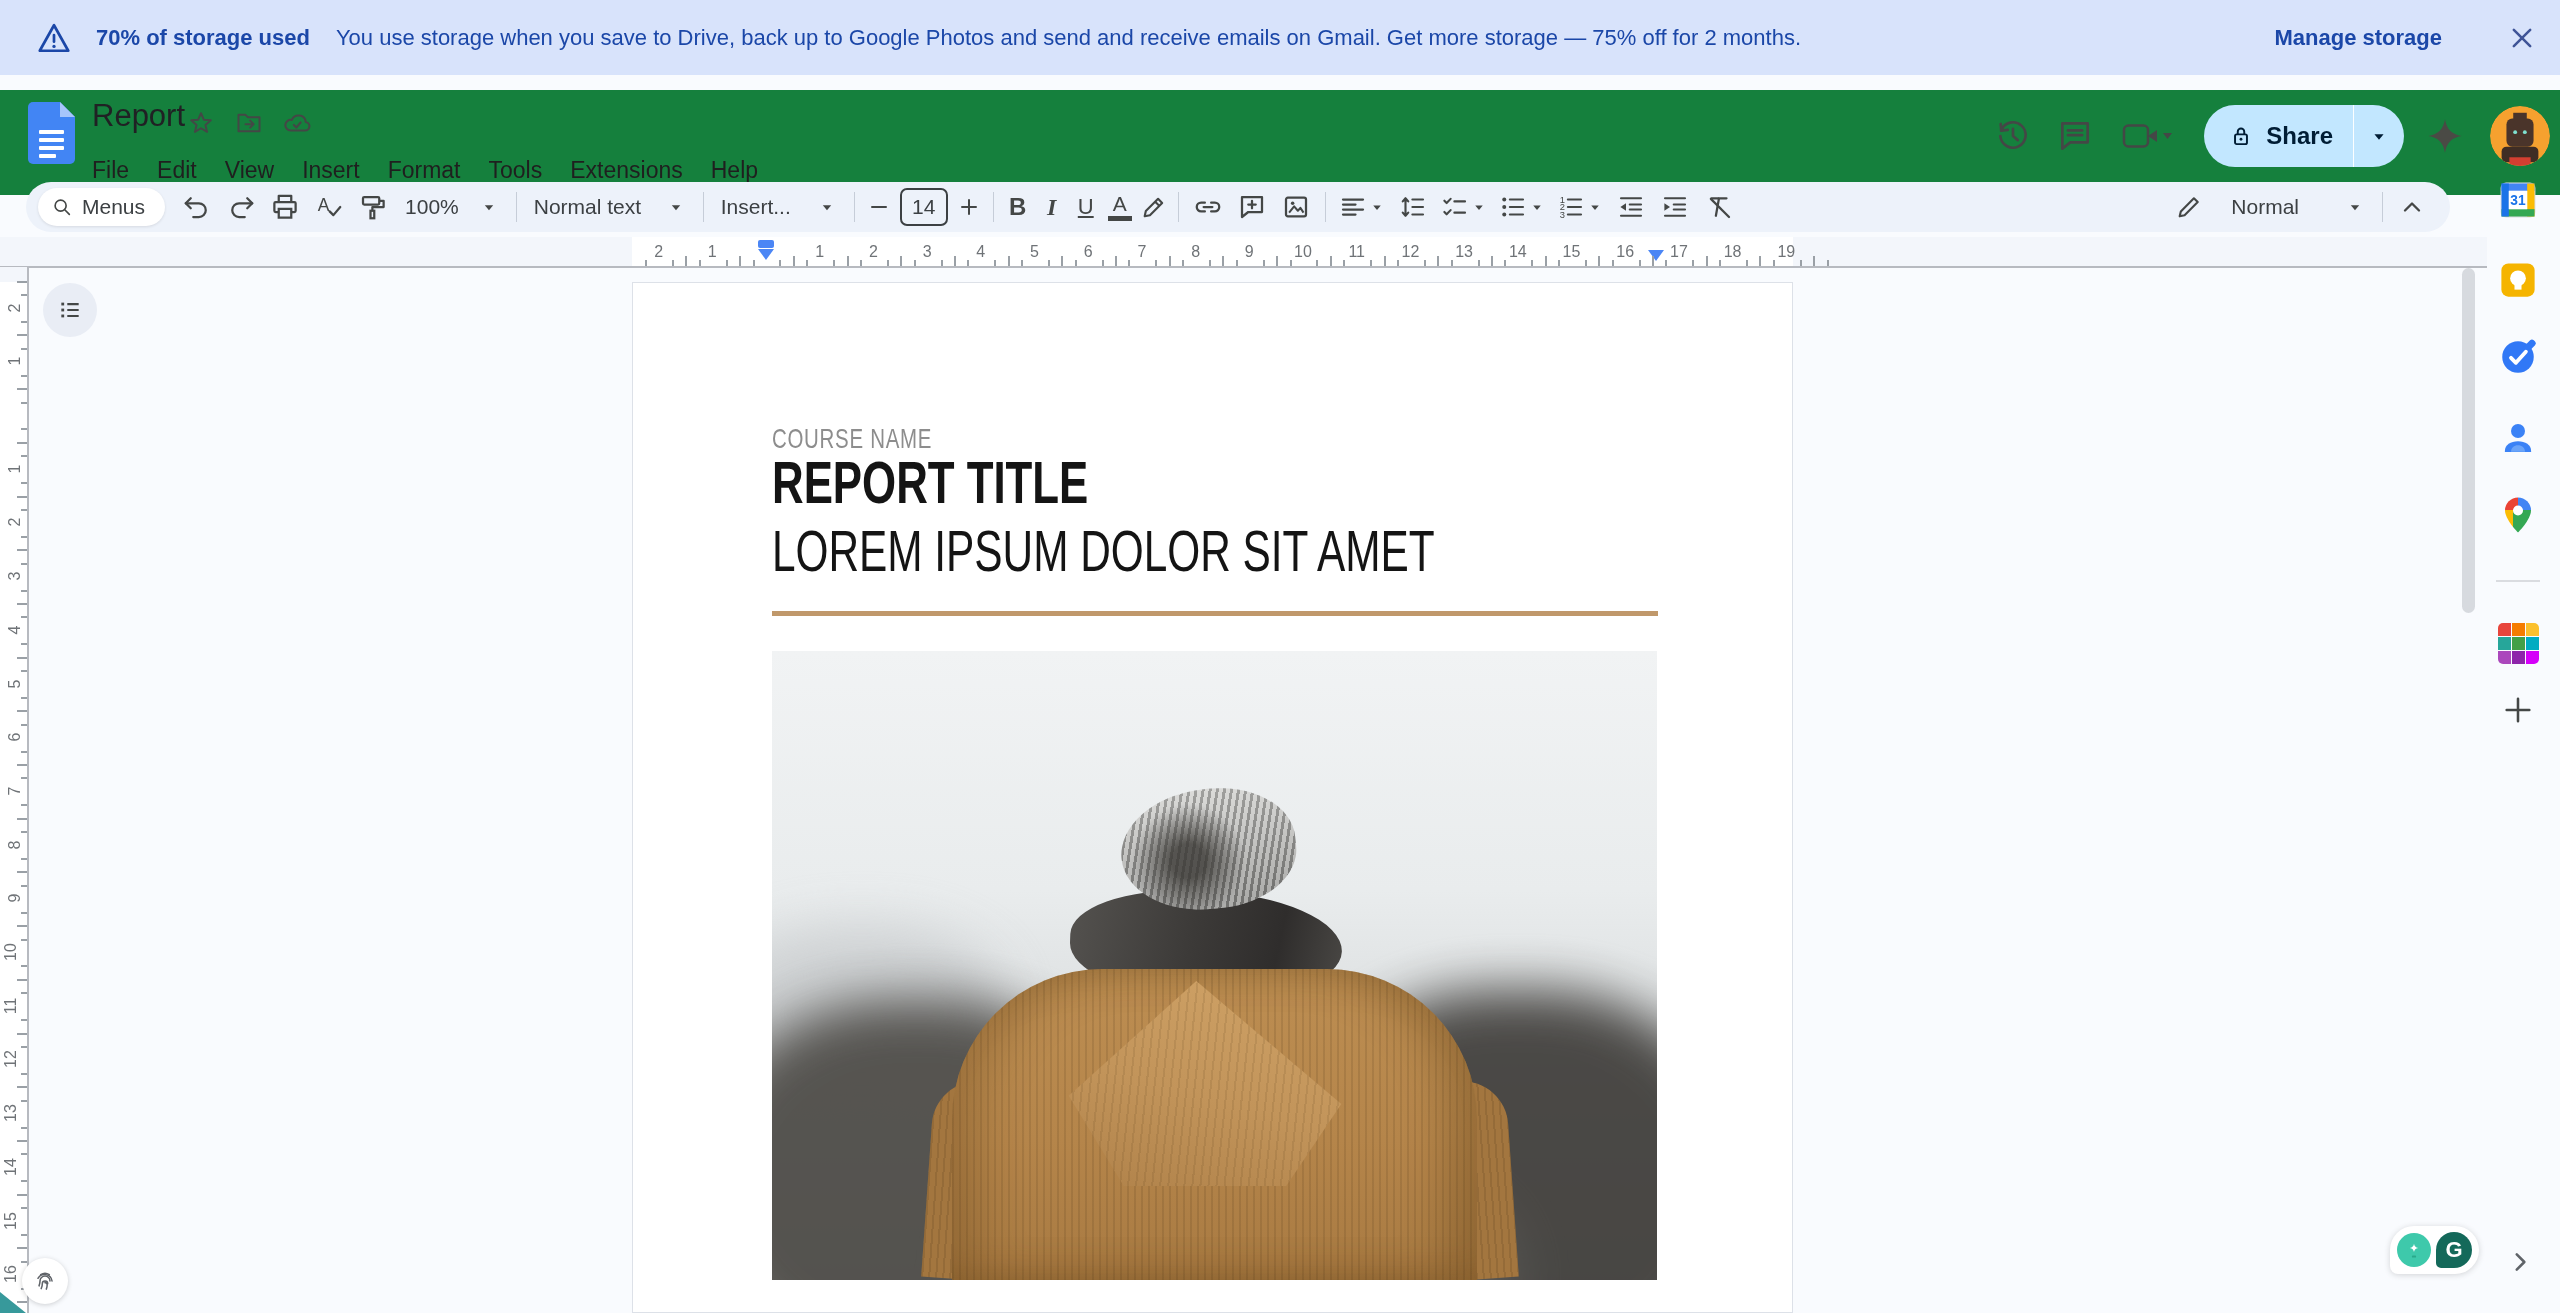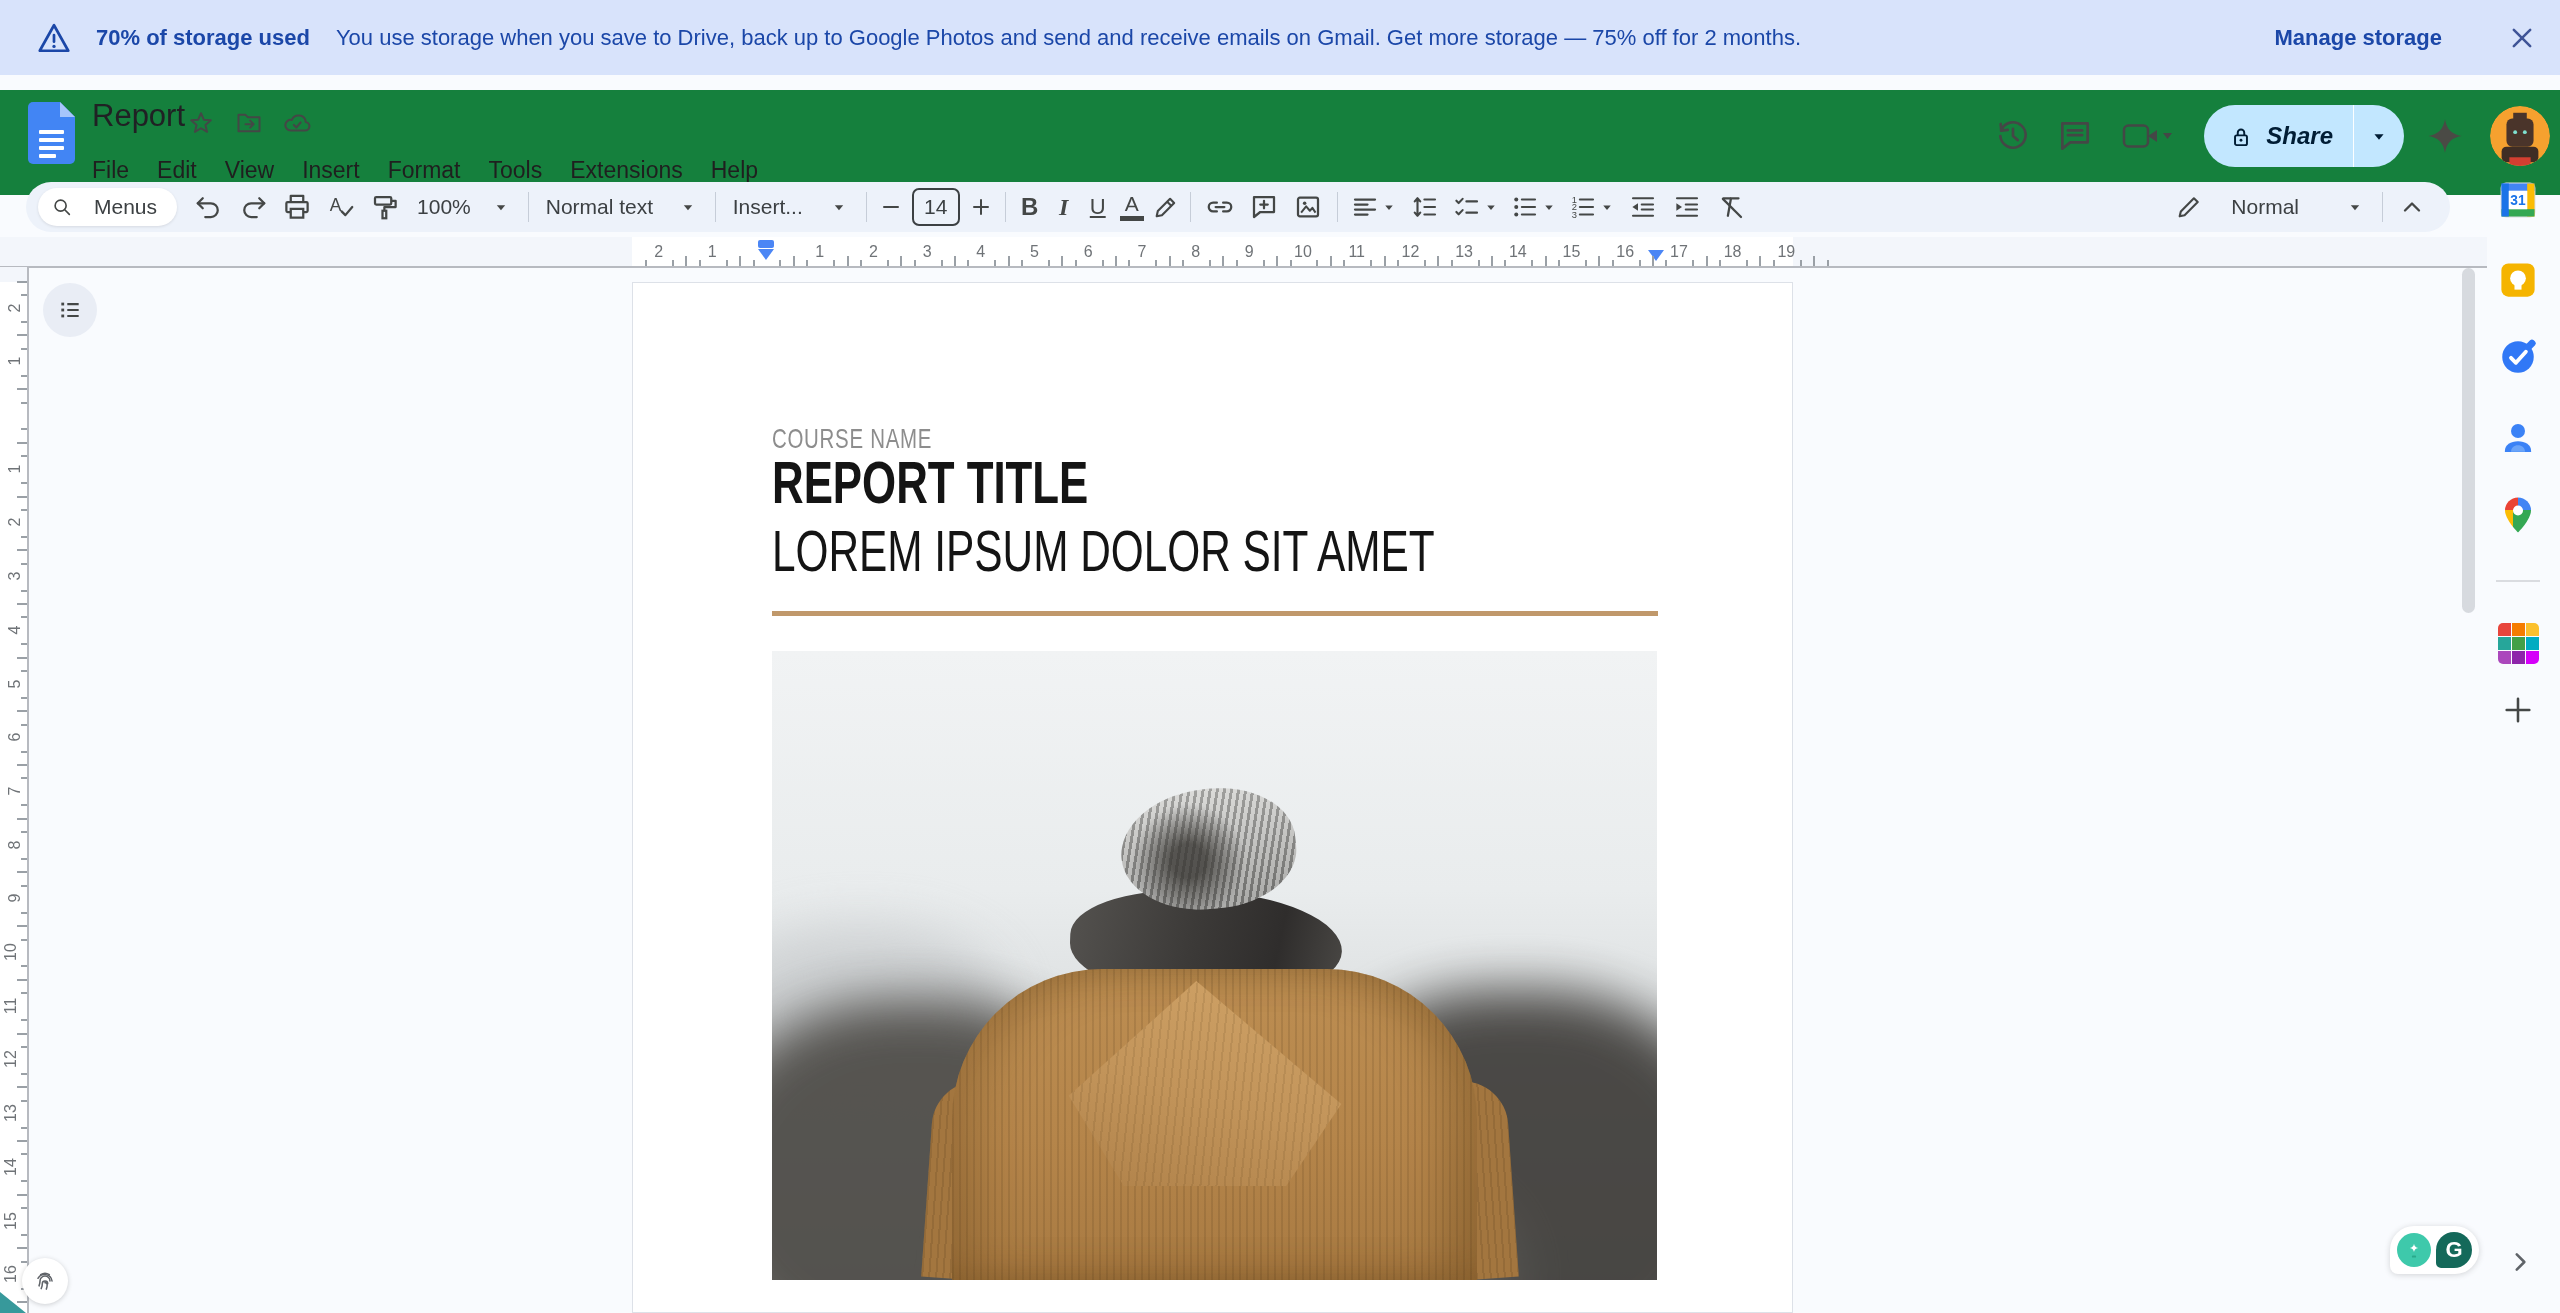--- a/index.html
+++ b/index.html
@@ -18,29 +18,29 @@
   .h-logo{position:absolute;left:28px;top:12px;}
   .h-title{position:absolute;left:92px;top:8px;font-size:31px;color:#202124;}
   .h-docicons{position:absolute;left:186px;top:18px;display:flex;gap:18px;}
   .h-docicons .hbtn{width:30px;height:30px;display:flex;align-items:center;justify-content:center;cursor:pointer;}
   .menu-bar{position:absolute;left:78px;top:62px;display:flex;}
   .menu-item{font-size:23px;color:#1f1f1f;padding:5px 14px;border-radius:8px;cursor:pointer;}
   .h-right{position:absolute;right:10px;top:12px;height:68px;display:flex;align-items:center;}
   .h-ibtn{width:62px;height:62px;display:flex;align-items:center;justify-content:center;border-radius:50%;cursor:pointer;}
   .share-pill{height:62px;border-radius:31px;background:#c2e7ff;color:#001d35;display:flex;align-items:center;
     margin:0 10px 0 14px;cursor:pointer;}
-  .share-main{display:flex;align-items:flex-end;gap:12px;padding:0 20px 0 24px;font-style:italic;}
+  .share-main{display:flex;align-items:center;gap:12px;padding:0 20px 0 24px;}
   .share-label{font-size:24px;font-weight:bold;}
   .share-sep{width:1px;height:62px;background:rgba(255,255,255,.95);}
   .share-caret{width:50px;display:flex;align-items:center;justify-content:center;}
   .avatar{width:60px;height:60px;border-radius:50%;overflow:hidden;margin-left:14px;cursor:pointer;}
   
   .toolbar{position:absolute;left:26px;top:182px;width:2424px;height:50px;border-radius:25px;
     background:#edf2fa;display:flex;align-items:center;padding:0 10px;box-sizing:border-box;}
-  .menus-pill{height:38px;border-radius:19px;background:#fff;display:flex;align-items:center;gap:21px;
+  .menus-pill{height:38px;border-radius:19px;background:#fff;display:flex;align-items:center;gap:9px;
     padding:0 20px 0 13px;margin:0 10px 0 2px;font-size:21px;color:#3c4043;cursor:pointer;
     box-shadow:0 1px 3px rgba(0,0,0,.10);}
   .ti{min-width:44px;height:44px;display:flex;align-items:center;justify-content:center;border-radius:8px;cursor:pointer;}
   .ti.narrow{min-width:34px;}
   .tsep{width:1px;height:30px;background:#c6cdd8;margin:0 7px;}
   .tlabel{font-size:21px;color:#3c4043;white-space:nowrap;}
   .zoom-ctl,.style-ctl,.font-ctl,.mode-ctl{display:flex;align-items:center;gap:20px;padding:0 10px;cursor:pointer;height:44px;border-radius:8px;}
   .style-ctl .tlabel{min-width:112px;}
   .font-ctl .tlabel{min-width:76px;}
   .size-box{width:44px;height:34px;border:2px solid #3c4043;border-radius:7px;display:flex;align-items:center;

